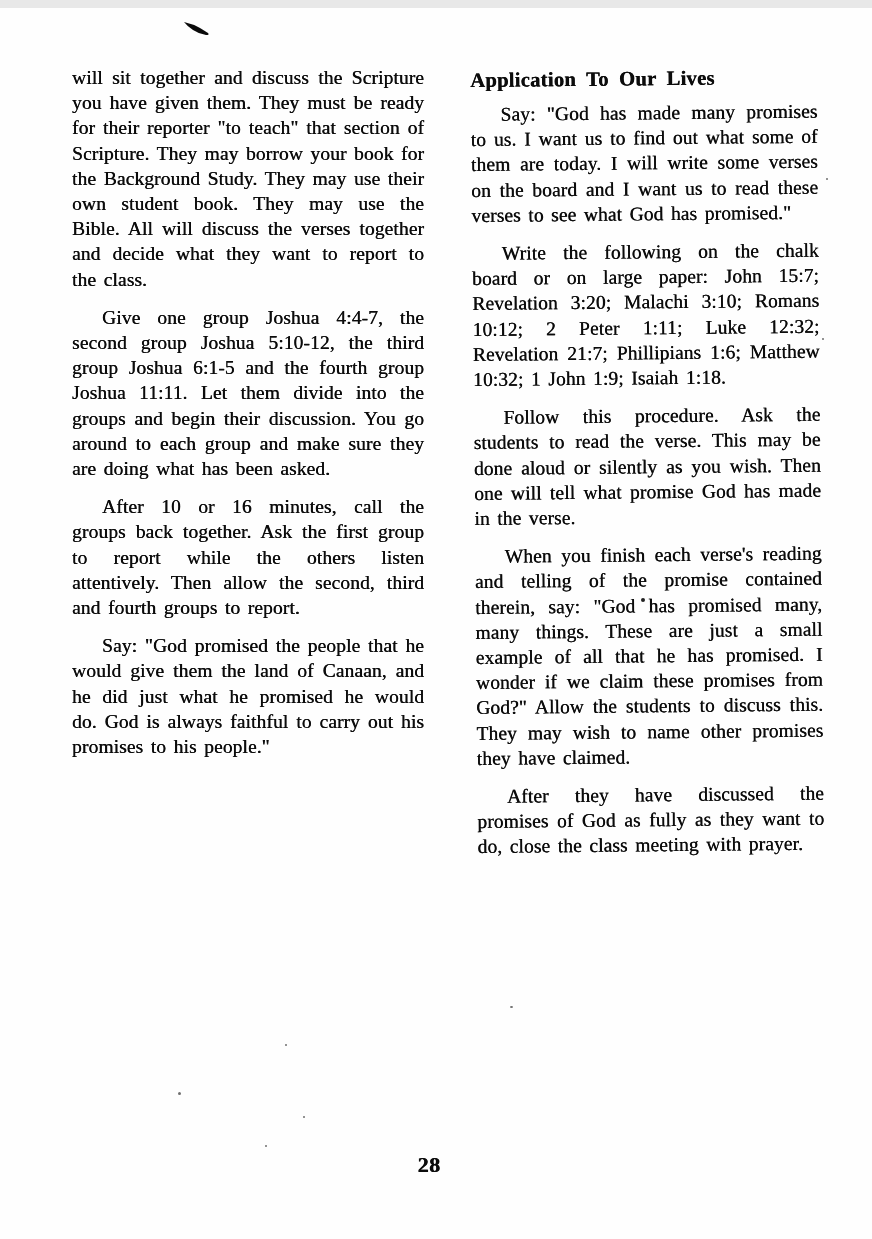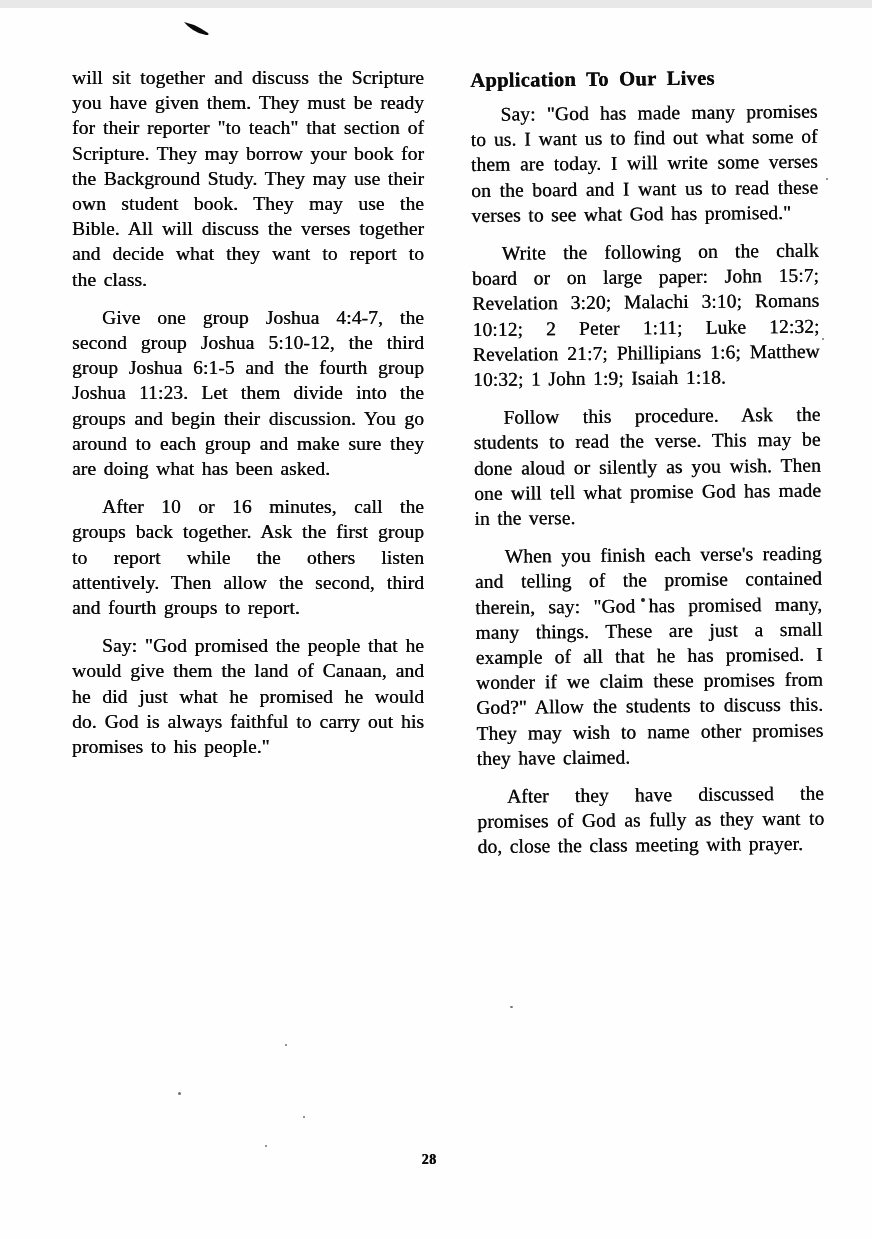--- a/index.html
+++ b/index.html
@@ -47,21 +47,21 @@
     letter-spacing: 0.3px;
     word-spacing: 5px;
     text-shadow: 0.4px 0 0 currentColor;
   }
   .page-number {
     position: absolute;
     top: 1144px;
     left: 0;
     width: 858px;
     text-align: center;
-    font-size: 14px;
+    font-size: 22px;
     font-weight: bold;
     letter-spacing: 0.5px;
     text-shadow: 0.4px 0 0 currentColor;
   }
   
   .ink-mark {
     position: absolute;
     top: 13px;
     left: 183px;
     width: 30px;
@@ -89,21 +89,21 @@
   <div class="ink-mark">
     <svg width="30" height="16" viewBox="0 0 30 16">
       <path d="M1,1 Q10,3 17,7 L25,12 Q27,14 23,14 Q16,13 10,9 Q4,5 1,1 Z" fill="#0a0a0a"></path>
     </svg>
   </div>
 
   <div class="columns">
 
     <div class="col left">
       <p class="no-indent">will sit together and discuss the Scripture you have given them. They must be ready for their reporter "to teach" that section of Scripture. They may borrow your book for the Background Study. They may use their own student book. They may use the Bible. All will discuss the verses together and decide what they want to report to the class.</p>
-      <p>Give one group Joshua 4:4-7, the second group Joshua 5:10-12, the third group Joshua 6:1-5 and the fourth group Joshua 11:23. Let them divide into the groups and begin their discussion. You go around to each group and make sure they are doing what has been asked.</p>
+      <p>Give one group Joshua 4:4-7, the second group Joshua 5:10-12, the third group Joshua 6:1-5 and the fourth group Joshua 11:11. Let them divide into the groups and begin their discussion. You go around to each group and make sure they are doing what has been asked.</p>
       <p>After 10 or 16 minutes, call the groups back together. Ask the first group to report while the others listen attentively. Then allow the second, third and fourth groups to report.</p>
       <p>Say: "God promised the people that he would give them the land of Canaan, and he did just what he promised he would do. God is always faithful to carry out his promises to his people."</p>
     </div>
 
     <div class="col right">
       <h2 class="section-heading">Application To Our Lives</h2>
       <p>Say: "God has made many promises to us. I want us to find out what some of them are today. I will write some verses on the board and I want us to read these verses to see what God has promised."</p>
       <p>Write the following on the chalk board or on large paper: John 15:7; Revelation 3:20; Malachi 3:10; Romans 10:12; 2 Peter 1:11; Luke 12:32; Revelation 21:7; Phillipians 1:6; Matthew 10:32; 1 John 1:9; Isaiah 1:18.</p>
       <p>Follow this procedure. Ask the students to read the verse. This may be done aloud or silently as you wish. Then one will tell what promise God has made in the verse.</p>
       <p>When you finish each verse's reading and telling of the promise contained therein, say: "God has promised many, many things. These are just a small example of all that he has promised. I wonder if we claim these promises from God?" Allow the students to discuss this. They may wish to name other promises they have claimed.</p>

